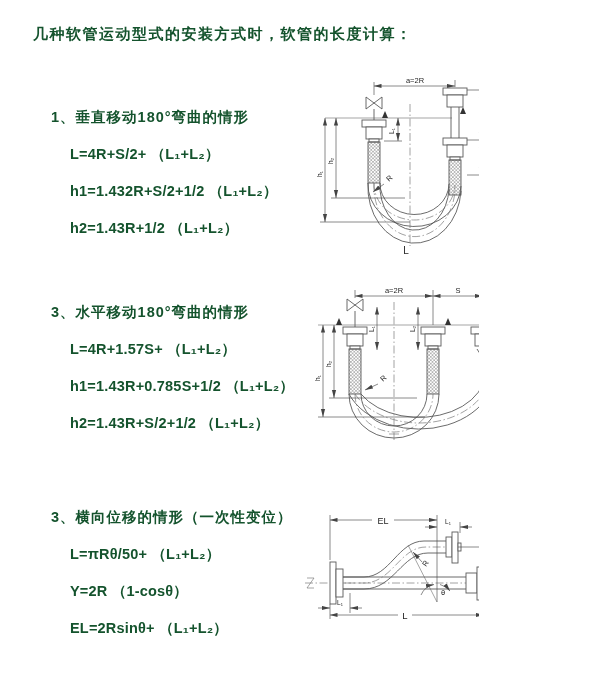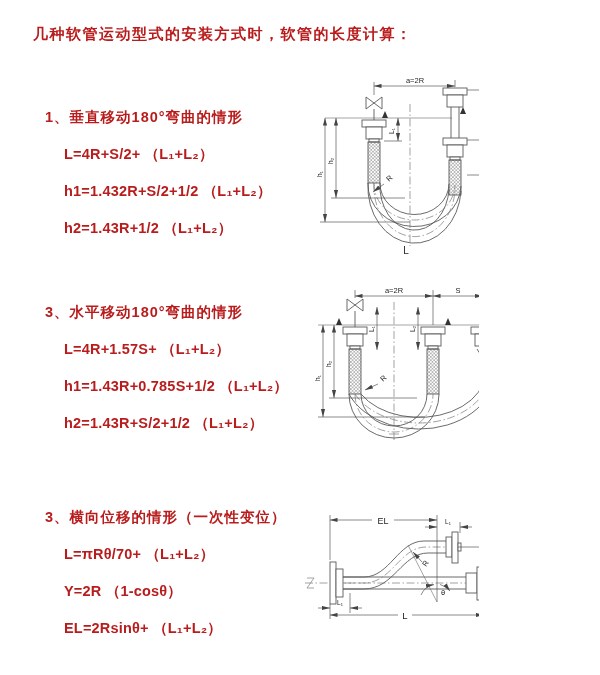--- a/index.html
+++ b/index.html
@@ -1,19 +1,19 @@
 <!DOCTYPE html>
 <html><head>
 <meta charset="utf-8">
 <style>
   html,body{margin:0;padding:0;background:#fff;}
   .page{position:relative;width:479px;height:675px;background:#ffffff;overflow:hidden;
-        font-family:"Liberation Sans",sans-serif;color:#b91c1c;border-bottom:1px solid #e9e9e9;}
+        font-family:"Liberation Sans",sans-serif;color:#14532d;border-bottom:1px solid #e9e9e9;}
   .title{position:absolute;left:33px;top:25px;font-size:15px;font-weight:600;letter-spacing:1.5px;}
-  .section{position:absolute;left:45px;}
+  .section{position:absolute;left:51px;}
   .sec-heading{font-size:14.5px;font-weight:600;letter-spacing:1px;}
   .formula{font-size:14.5px;font-weight:700;padding-left:19px;margin-top:18px;letter-spacing:0.2px;}
   .svgbox{position:absolute;}
   
   .ln{stroke:#5a5a5a;stroke-width:0.9;fill:none;}
   .thin{stroke:#6a6a6a;stroke-width:0.6;fill:none;}
   .dim{stroke:#4a4a4a;stroke-width:0.65;fill:none;}
   .cl{stroke:#6f6f6f;stroke-width:0.65;fill:none;stroke-dasharray:8 2.5 1.5 2.5;}
   .fit{fill:#ffffff;stroke:#5a5a5a;stroke-width:0.9;}
   .braid{fill:url(#hatch);stroke:#5a5a5a;stroke-width:0.9;}
@@ -205,21 +205,21 @@
     </g>
 
     <g>
       <line class="dim" x1="73" y1="102" x2="60" y2="108" marker-end="url(#ae)"></line>
       <text class="lab" x="78" y="100" transform="rotate(-42 78 100)">R</text>
     </g>
   </svg>
 
   <div class="section" style="top:508px;">
     <div class="sec-heading">3、横向位移的情形（一次性变位）</div>
-    <div class="formula">L=πRθ/70+ （L₁+L₂）</div>
+    <div class="formula">L=πRθ/50+ （L₁+L₂）</div>
     <div class="formula">Y=2R （1-cosθ）</div>
     <div class="formula">EL=2Rsinθ+ （L₁+L₂）</div>
   </div>
 
   <svg class="svgbox" style="left:298px;top:505px;" width="295" height="160" viewBox="0 0 295 160">
     <line class="cl" x1="7" y1="78" x2="262" y2="78"></line>
     <path class="thin" d="M9,73 L16,73 L9,83 L16,83"></path>
 
     <g>
       <rect class="fit" x="32" y="57" width="6" height="42"></rect>

